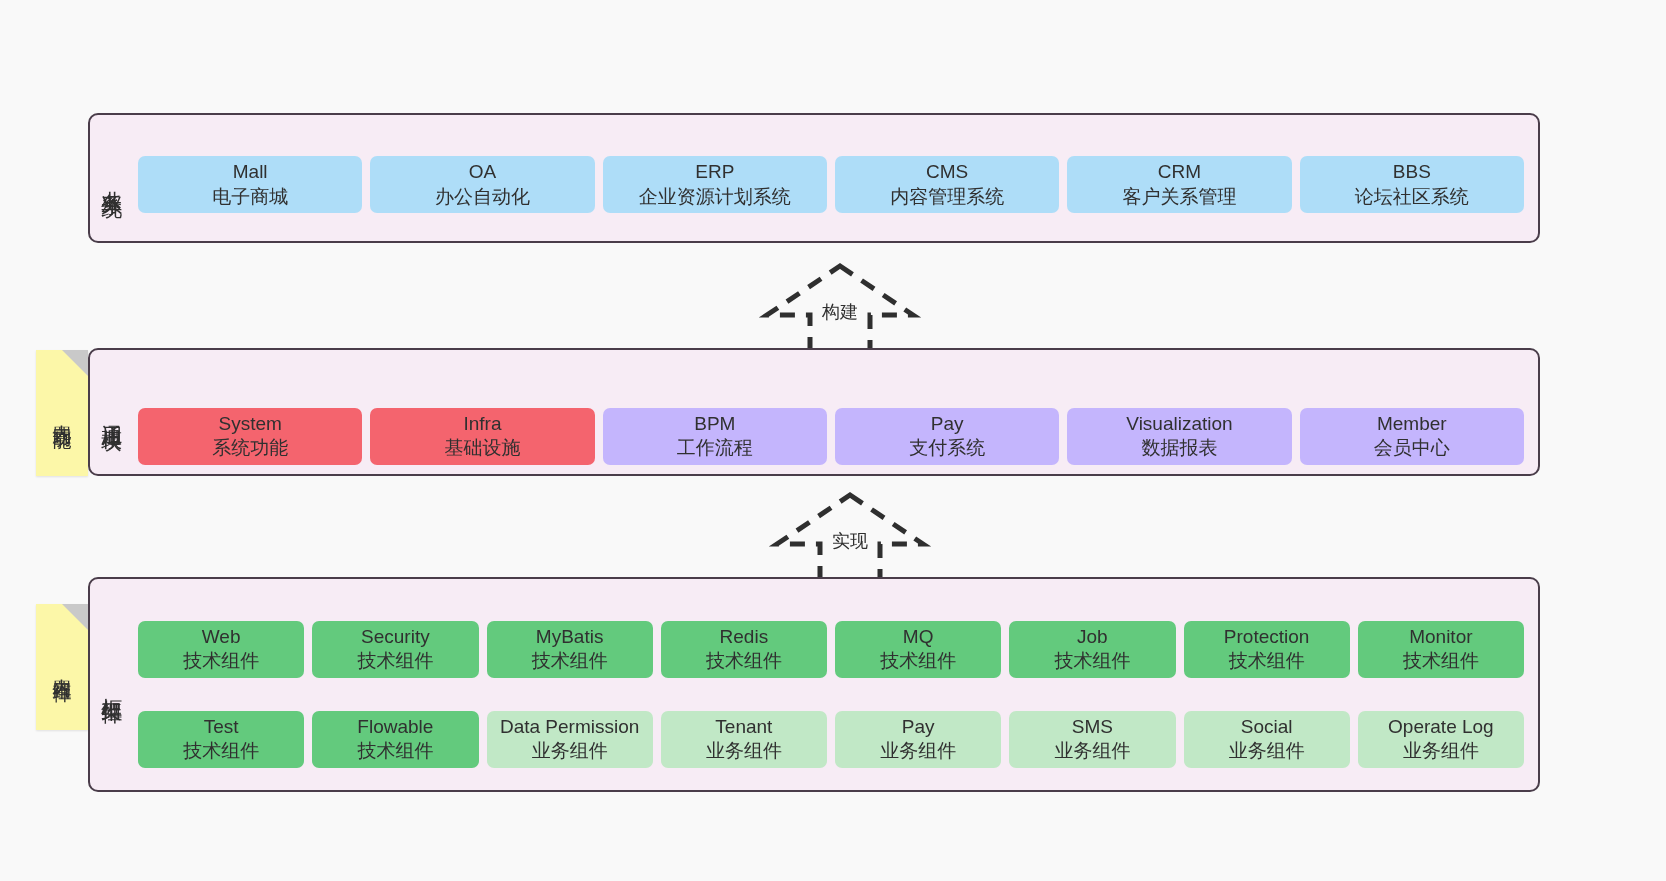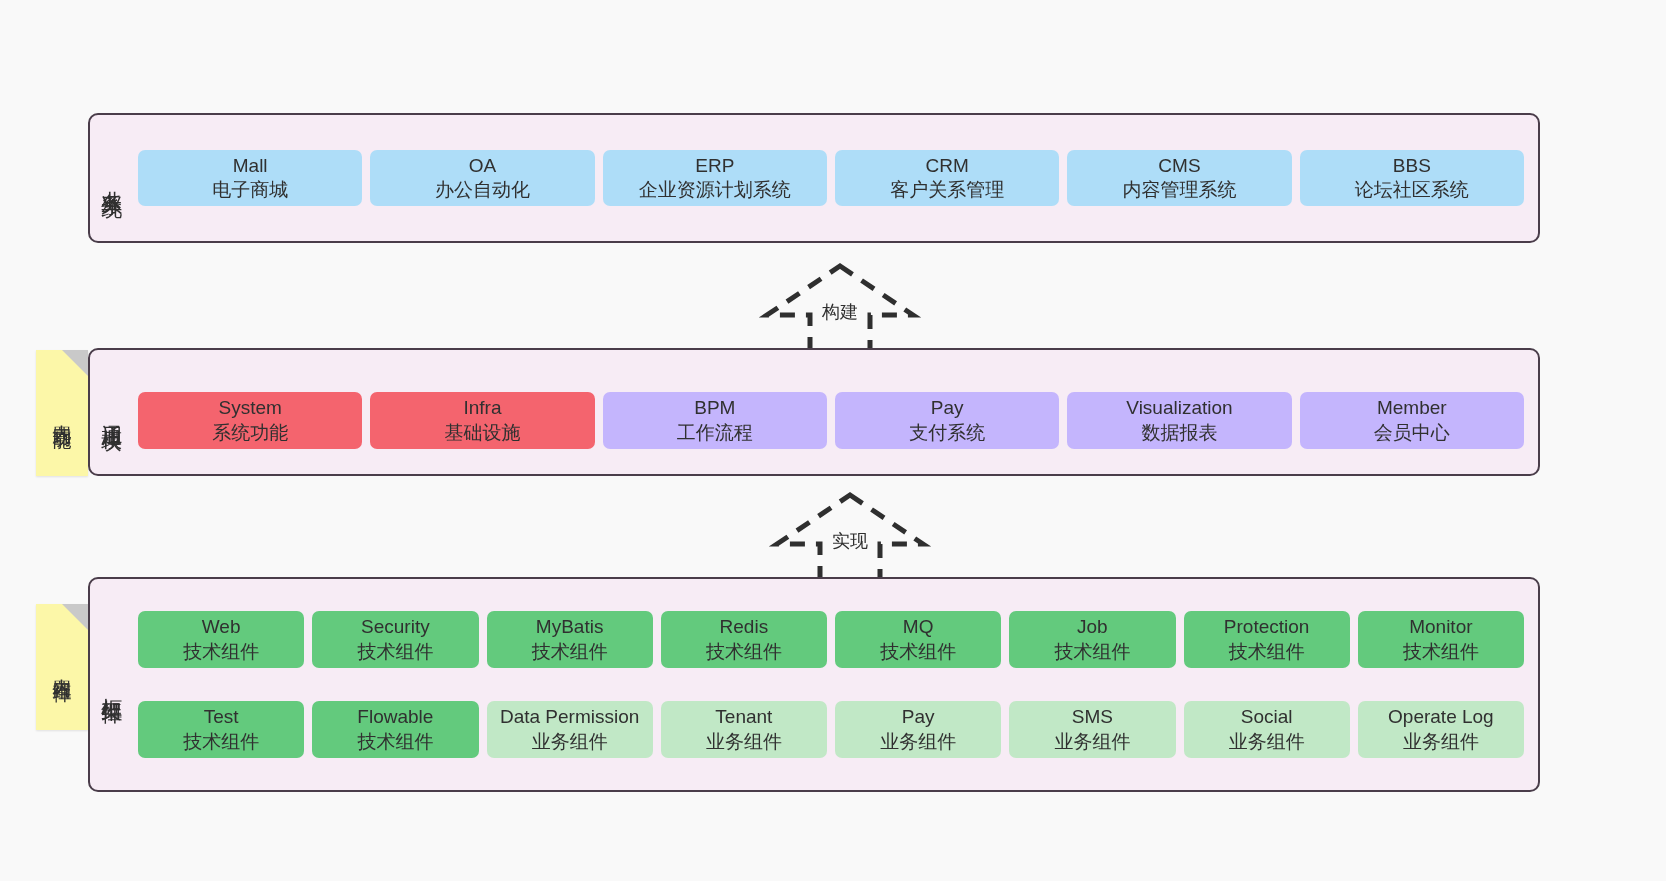--- a/index.html
+++ b/index.html
@@ -53,21 +53,21 @@
     display: flex;
     flex-direction: column;
     justify-content: center;
     gap: 14px;
     padding: 0 14px 0 4px;
   }
 
   .row {
     display: flex;
     gap: 8px;
-    align-items: center;
+    align-items: flex-end;
   }
 
   .cell {
     flex: 1 1 0;
     border-radius: 7px;
     display: flex;
     flex-direction: column;
     align-items: center;
     justify-content: center;
     text-align: center;
@@ -163,26 +163,26 @@
         </div>
         <div class="cell c-blue">
           <span class="t1">OA</span>
           <span class="t2">办公自动化</span>
         </div>
         <div class="cell c-blue">
           <span class="t1">ERP</span>
           <span class="t2">企业资源计划系统</span>
         </div>
         <div class="cell c-blue">
+          <span class="t1">CMS</span>
+          <span class="t2">内容管理系统</span>
+        </div>
+        <div class="cell c-blue">
           <span class="t1">CRM</span>
           <span class="t2">客户关系管理</span>
-        </div>
-        <div class="cell c-blue">
-          <span class="t1">CMS</span>
-          <span class="t2">内容管理系统</span>
         </div>
         <div class="cell c-blue">
           <span class="t1">BBS</span>
           <span class="t2">论坛社区系统</span>
         </div>
       </div>
     </div>
   </div>
 
   <div class="arrow" id="arrow-build">

